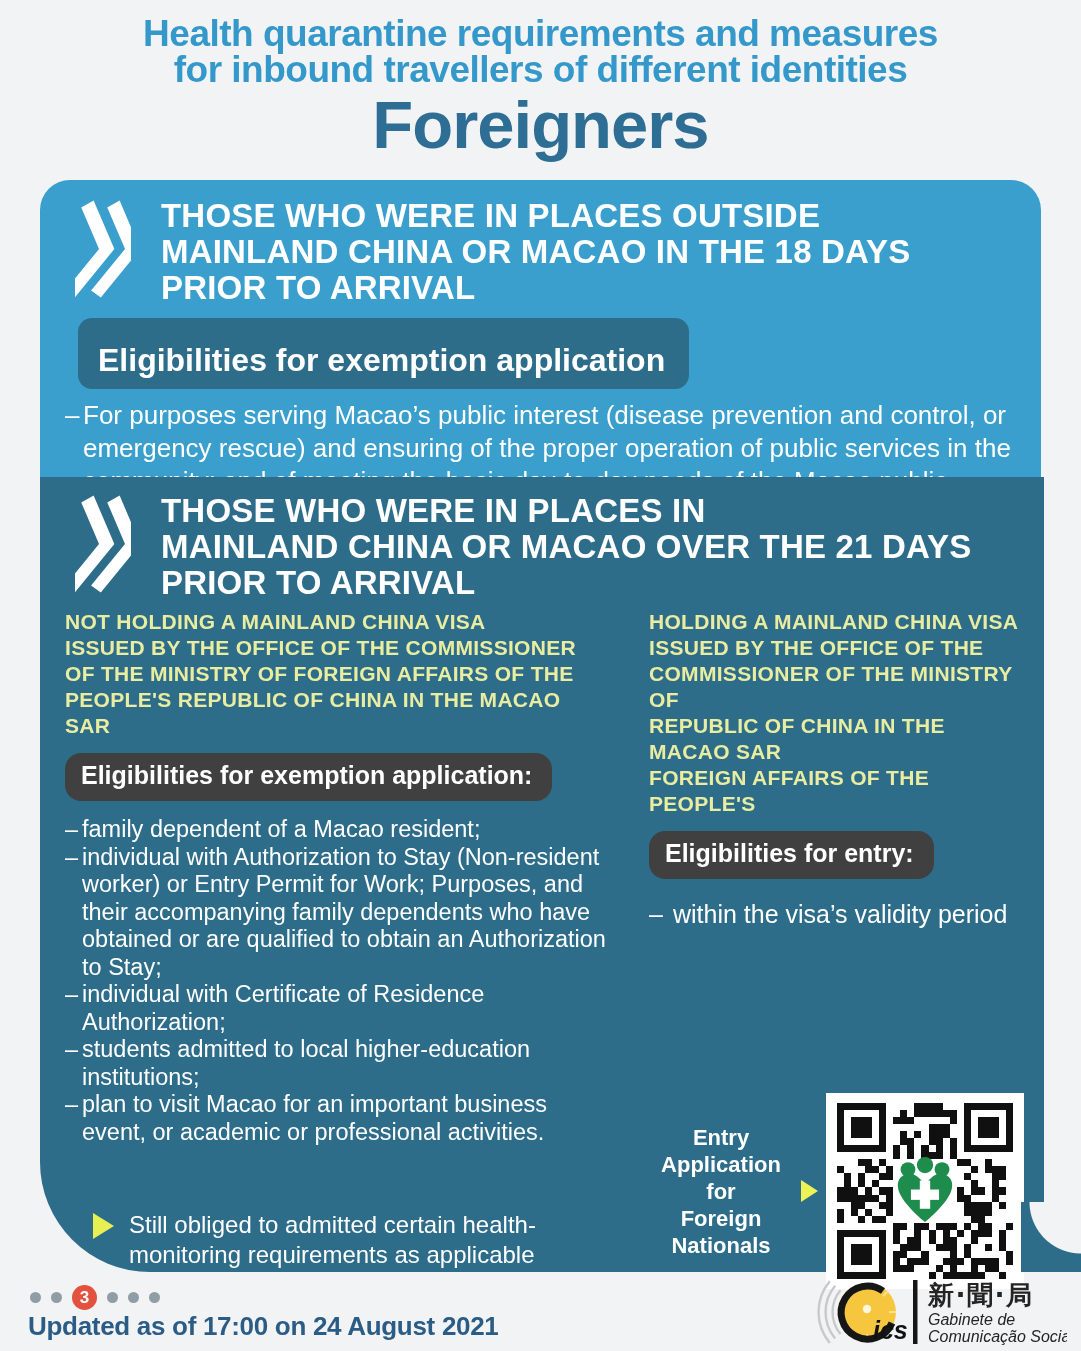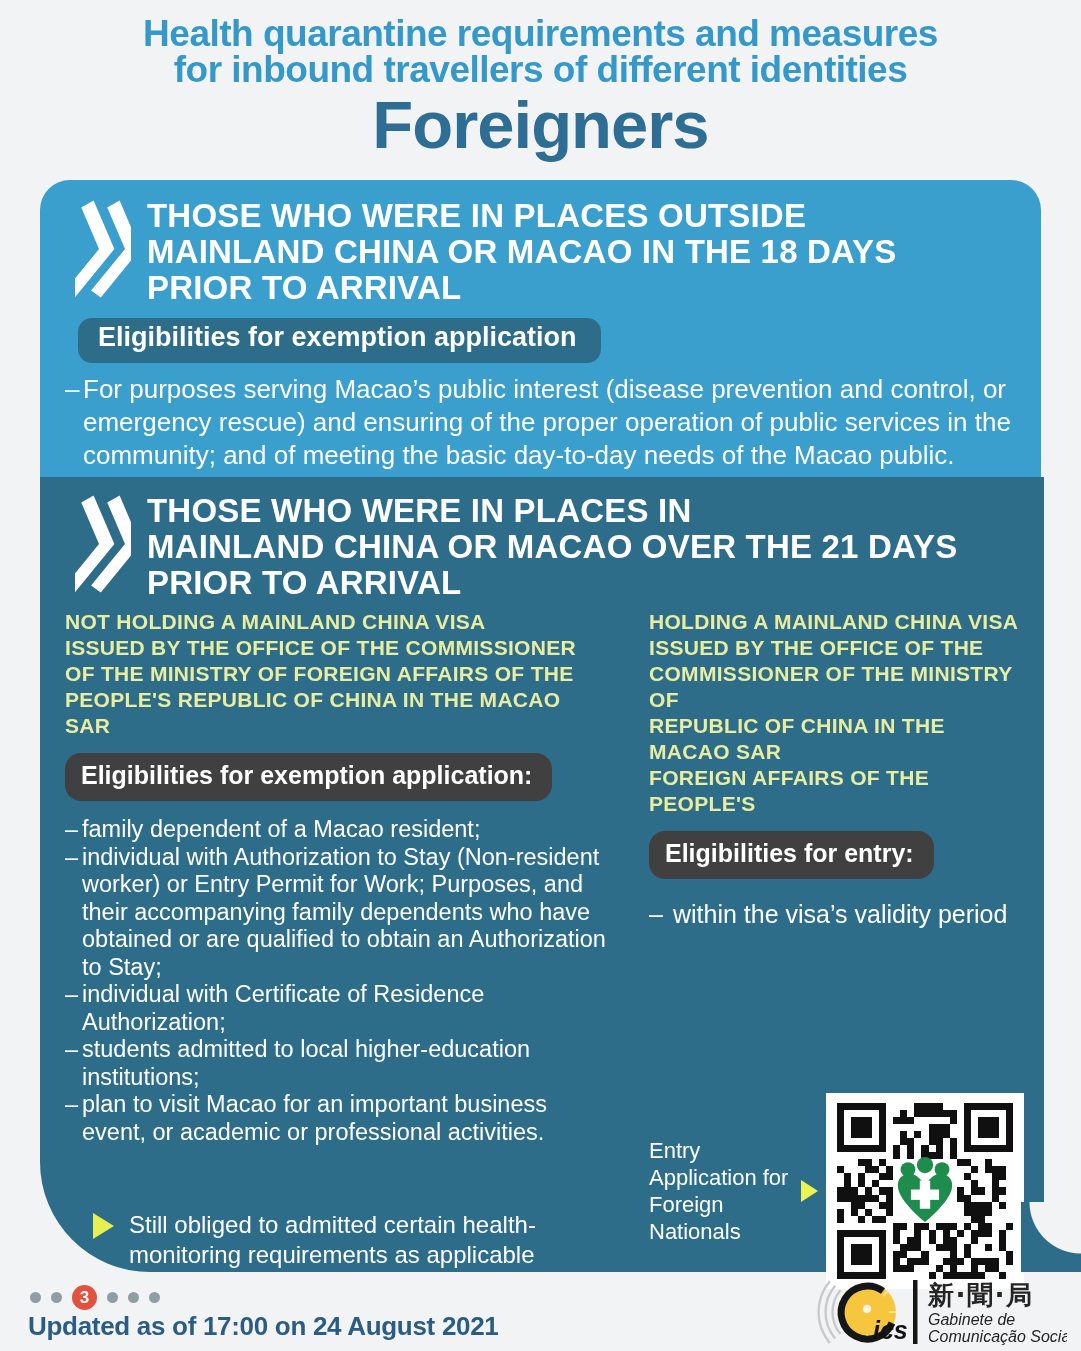--- a/index.html
+++ b/index.html
@@ -21,48 +21,48 @@
   }
   .panel-bottom {
     position:absolute; left:40px; top:477px; width:1004px; height:795px;
     background:#2D6D8A; border-radius:0 0 0 110px; padding:14px 20px 8px 25px;
   }
   .corner-flare {
     position:absolute; right:0; top:1202px; width:60px; height:70px;
     background:radial-gradient(circle 52px at 100% 0, #F2F3F4 51px, #2D6D8A 52px);
   }
 
-  .section-head { display:flex; gap:16px; margin-left:10px; }
+  .section-head { display:flex; gap:30px; margin-left:10px; }
   .chev { flex:none; width:56px; height:106px; }
   .head-lines { font-size:33px; font-weight:bold; color:#ffffff; line-height:36px; letter-spacing:0.2px; padding-top:2px; }
 
   .badge-dark {
-    display:inline-block; background:#2D6D8A; color:#fff; font-size:27px; font-weight:bold;
-    padding:4px 24px 10px 20px; border-radius:14px; margin:12px 0 0 13px;
+    display:inline-block; background:#2D6D8A; color:#fff; font-size:32px; font-weight:bold;
+    padding:24px 24px 10px 20px; border-radius:14px; margin:12px 0 0 13px;
   }
   .intro-para { display:flex; margin-top:10px; color:#fff; font-size:26px; line-height:33px; }
   .intro-para .dash { flex:none; width:18px; }
   .intro-para .txt { width:968px; }
 
   
   .columns { display:grid; grid-template-columns:548px 1fr; column-gap:28px; margin-top:8px;gap:36px; }
   .col-heading { color:#E9EDA1; font-weight:bold; font-size:21px; line-height:26px; letter-spacing:0.3px; }
   .badge-light {
     display:inline-block; background:#404040; color:#fff; font-weight:bold; font-size:25px;
     padding:8px 20px 11px 16px; border-radius:16px; margin-top:14px;
   }
   .list { margin-top:15px; color:#fff; font-size:23.5px; line-height:27.5px; }
   .li { display:flex; }
   .li .dash { flex:none; width:17px; }
   .entry-item { display:flex; color:#fff; font-size:25px; line-height:30px; margin-top:20px; }
   .entry-item .dash { flex:none; width:24px; }
 
   
   .qr-row { display:flex; align-items:center; justify-content:flex-end; gap:8px; margin-top:164px; }
-  .qr-label { color:#fff; font-size:22px; line-height:27px; text-align:left; }
+  .qr-label { color:#fff; font-size:22px; line-height:27px; text-align:center;font-weight:bold; }
   .pointer { width:0; height:0; border-top:11px solid transparent; border-bottom:11px solid transparent; border-left:17px solid #EDF255; flex:none; }
   .qr-card { background:#ffffff; width:198px; height:196px; padding:10px; position:relative; flex:none; }
   .qr-card svg.qr { width:100%; height:100%; display:block; }
   .qr-logo { position:absolute; inset:0; display:flex; align-items:center; justify-content:center; }
 
   
   .note { display:flex; gap:15px; margin:64px 0 0 28px; }
   .tri { flex:none; width:0; height:0; border-top:13px solid transparent; border-bottom:13px solid transparent; border-left:21px solid #E8EF52; margin-top:3px; }
   .note-text { color:#fff; font-size:24px; line-height:30px; width:500px; }
 

